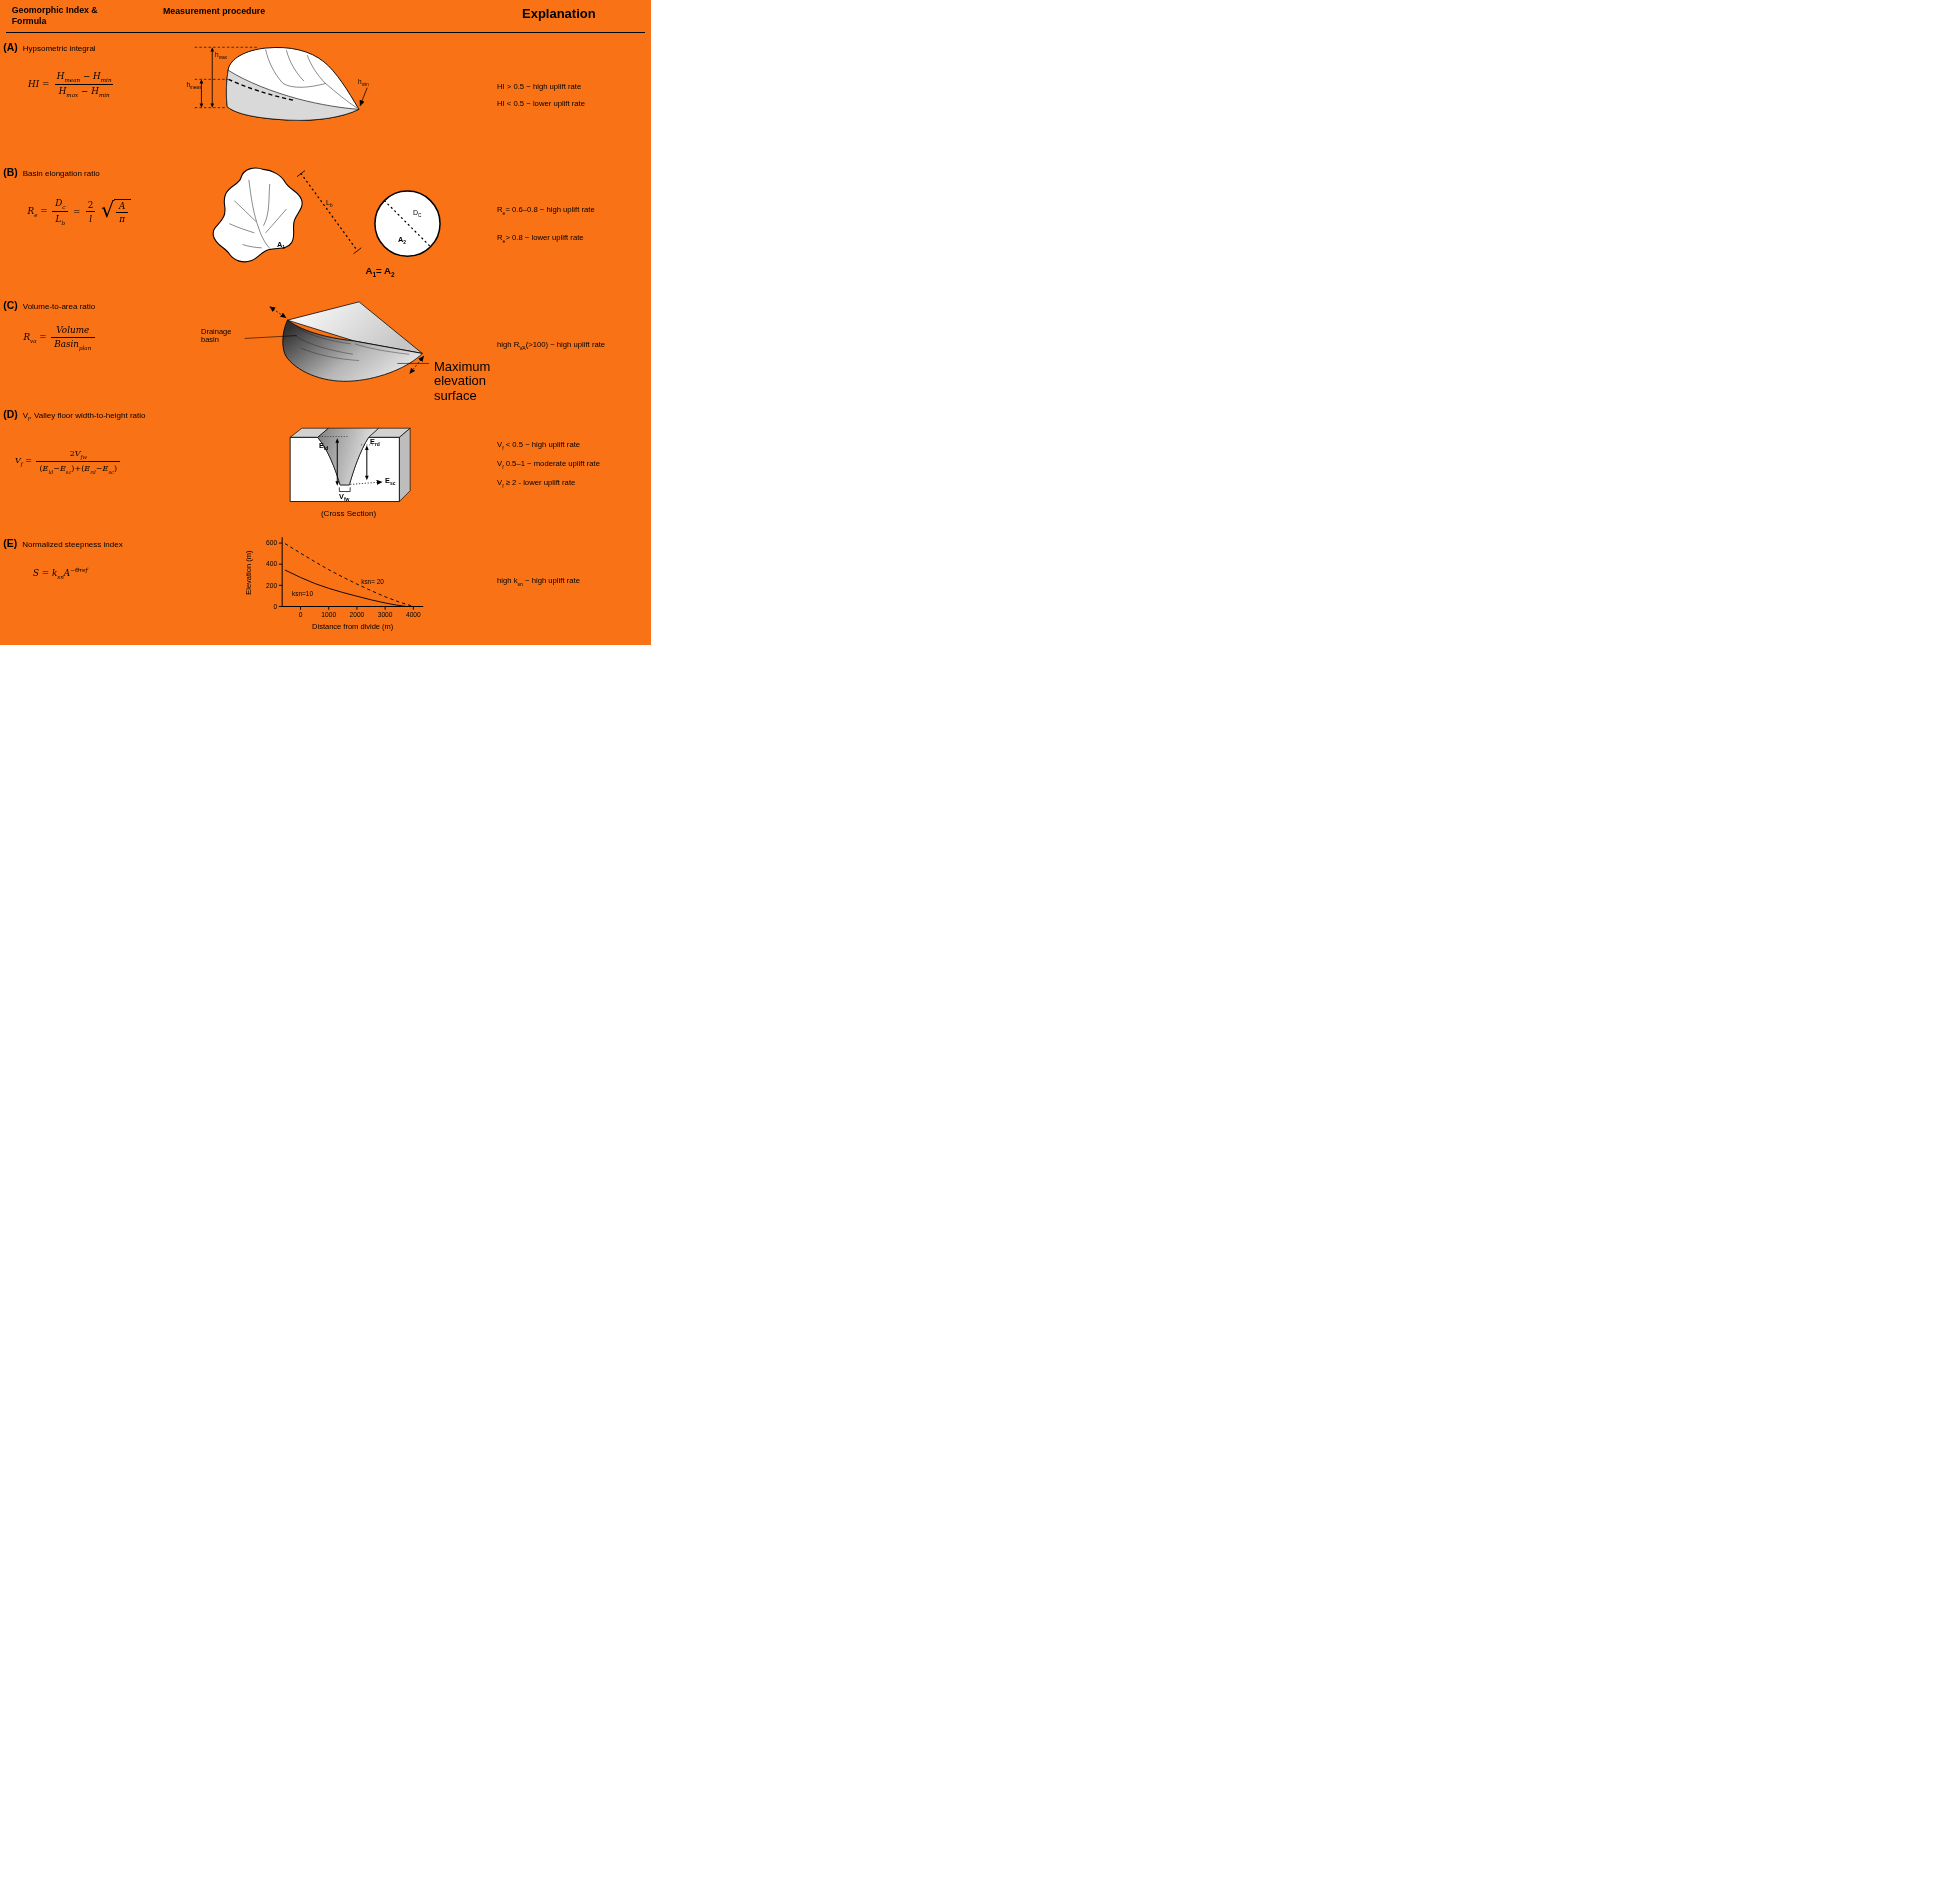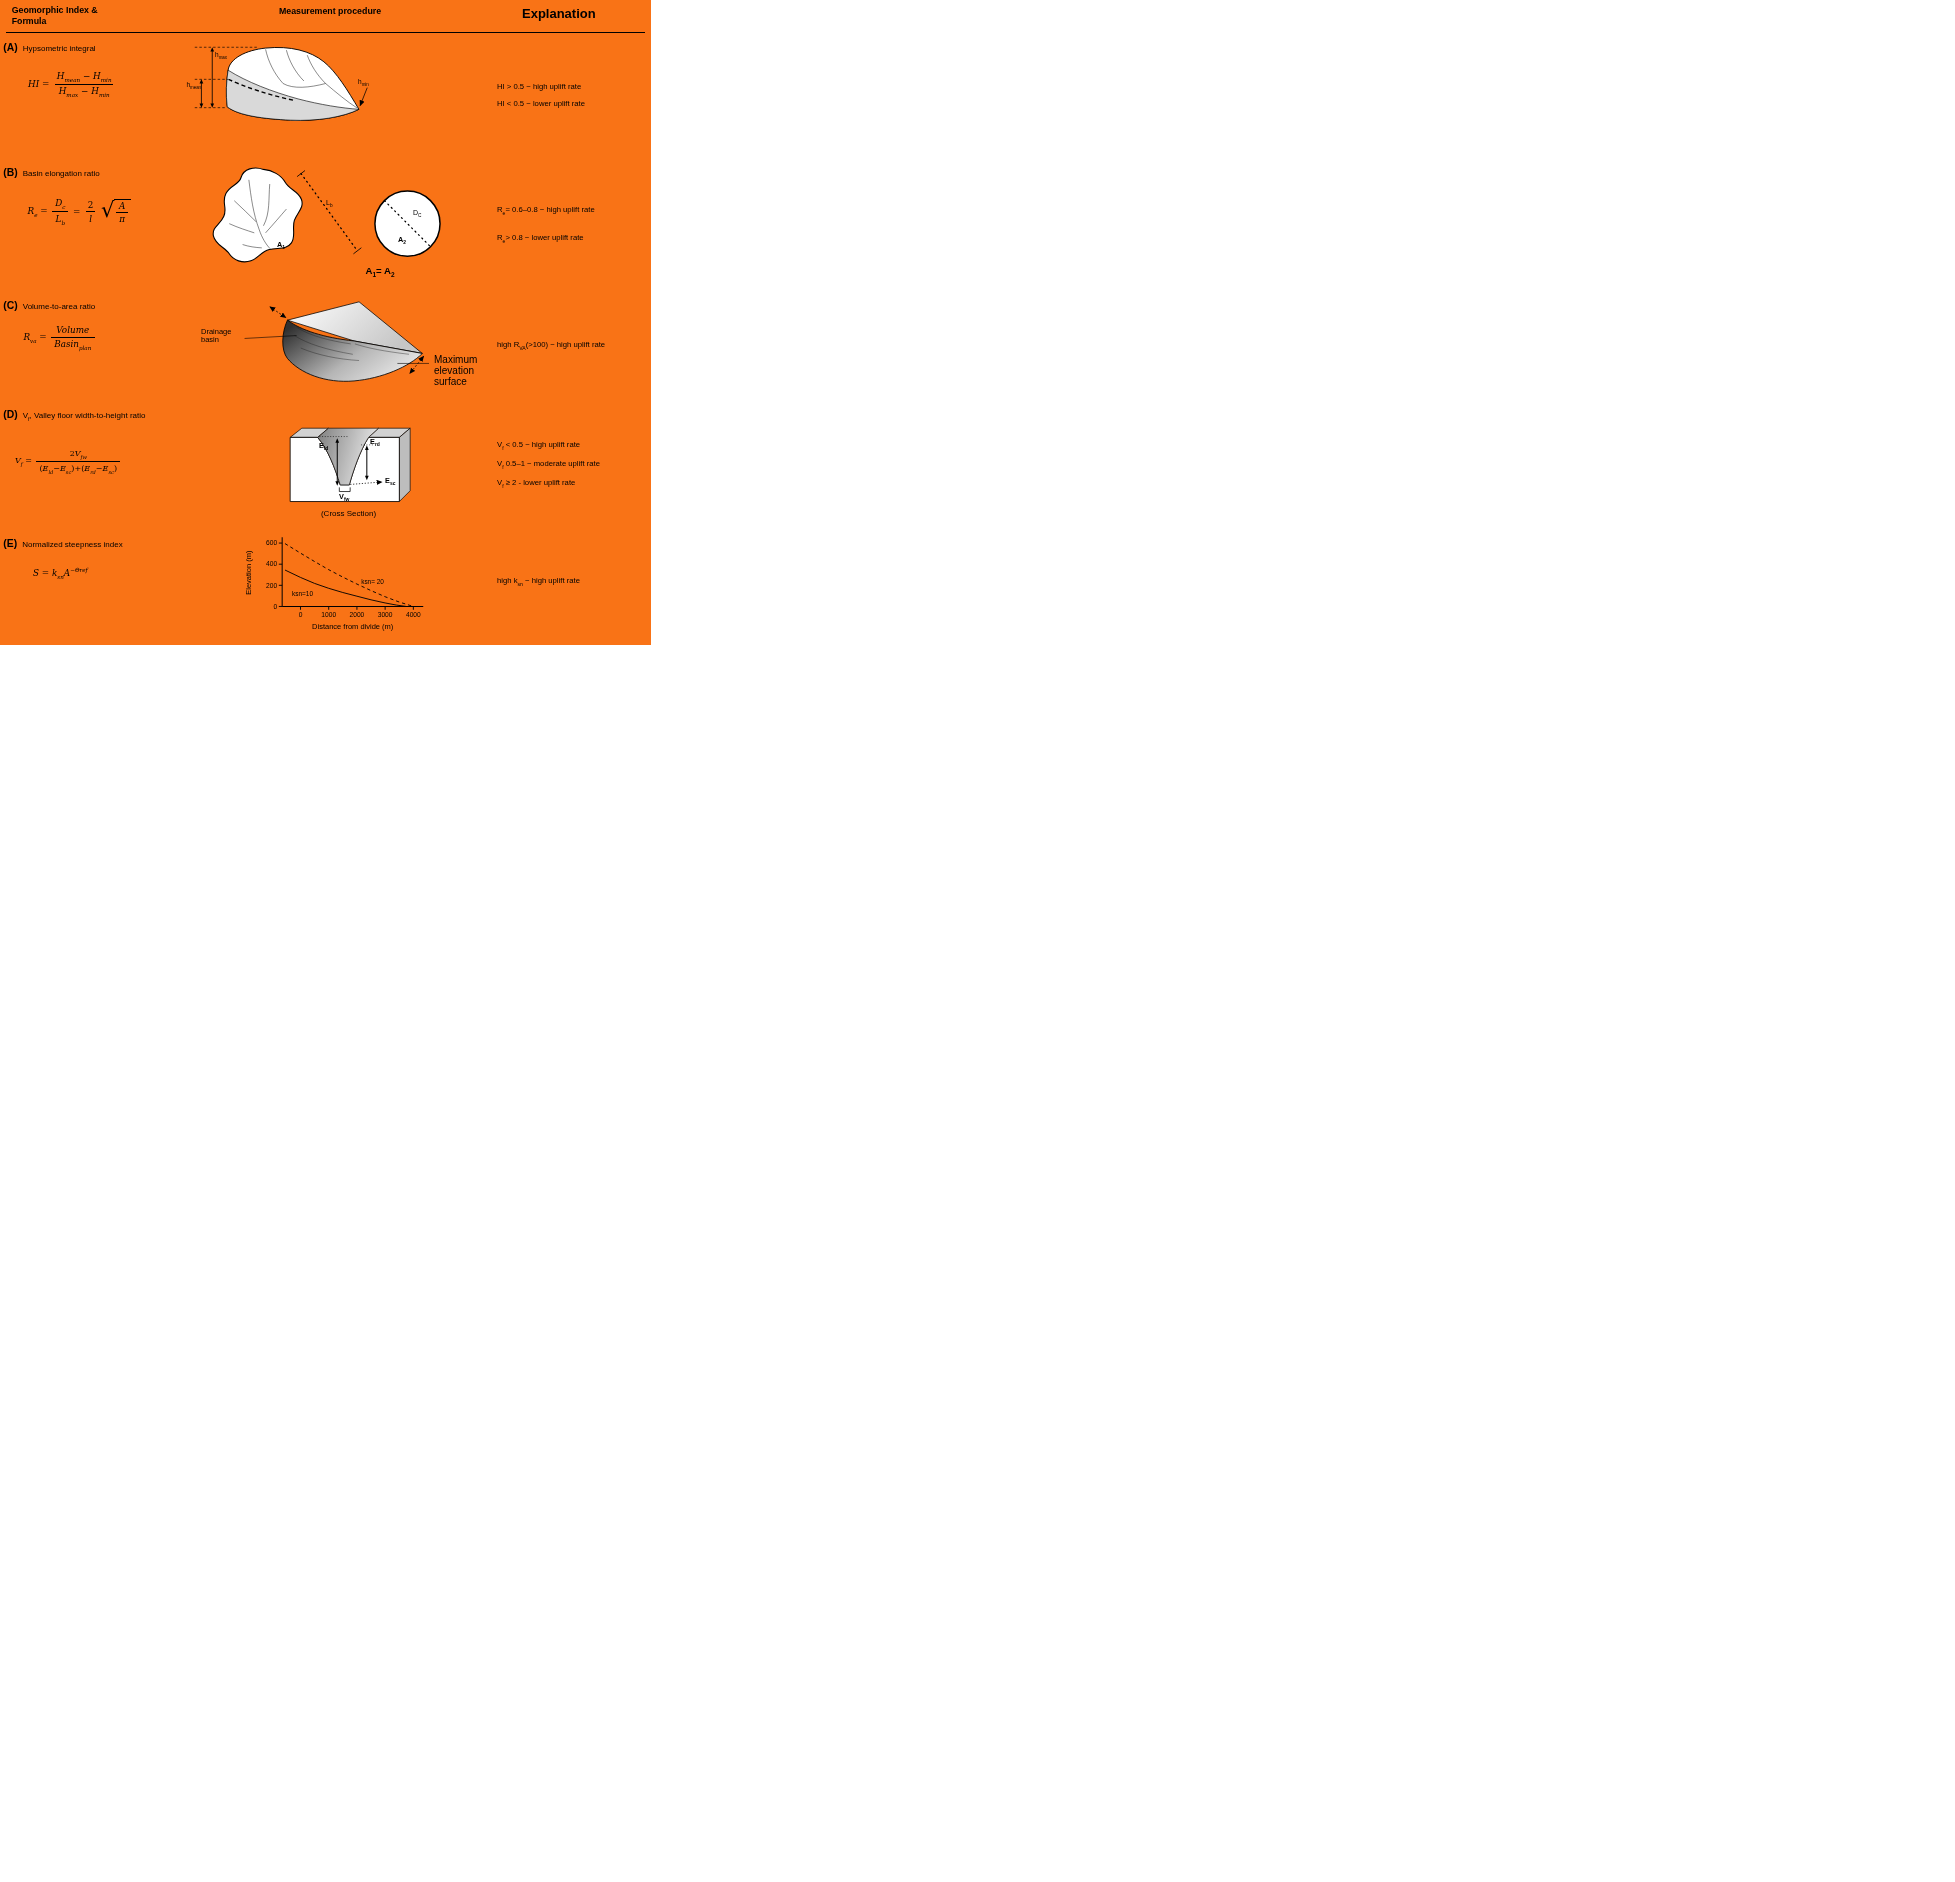--- a/index.html
+++ b/index.html
@@ -1,19 +1,19 @@
 <!DOCTYPE html>
 <html style="font-size:6.7px"><head>
 <meta charset="utf-8">
 <style>
   html,body{margin:0;padding:0;background:#fff;color:#000;font-family:"Liberation Sans",sans-serif;}
   .page{width:651px;position:relative;padding:1.7px 0 10px;background:#f97316;}
   .hdr{display:grid;grid-template-columns:163px 334px 154px;align-items:start;padding-top:3.3px;}
   .h1{font-size:8.8px;font-weight:bold;line-height:1.3;padding-left:11.7px;}
-  .h2{font-size:8.8px;font-weight:bold;text-align:center;padding-top:0.8px;}
+  .h2{font-size:8.8px;font-weight:bold;text-align:left;padding-top:0.8px;}
   .h3{font-size:13px;font-weight:bold;padding-left:25px;padding-top:0.8px;}
   .rule{border-bottom:1.3px solid #000;margin:4.2px 5.8px 0 5.8px;}
 
   .row{display:grid;grid-template-columns:163px 334px 154px;}
   .rowA{min-height:125px}.rowB{min-height:133px}.rowC{min-height:109px}.rowD{min-height:129px}.rowE{min-height:106px}
 
   .titleline{display:flex;align-items:baseline;gap:5px;padding-top:9.2px;}
   .rowid{font-size:10.4px;font-weight:bold;padding-left:3.3px;white-space:nowrap;}
   .rowtitle{font-size:8px;}
   .rowtitle sub{font-size:0.65em;}
@@ -243,21 +243,21 @@
           <line x1="86" y1="26" x2="124" y2="52" stroke="#000" stroke-width="1.8" stroke-dasharray="5 4" marker-start="url(#aC)" marker-end="url(#aC)"></line>
           <line x1="455" y1="145" x2="422" y2="186" stroke="#000" stroke-width="1.8" stroke-dasharray="5 4" marker-start="url(#aC)" marker-end="url(#aC)"></line>
 
           <line x1="25" y1="102" x2="150" y2="95" stroke="#000" stroke-width="1.4"></line>
           <line x1="392" y1="162" x2="468" y2="162" stroke="#000" stroke-width="1.4"></line>
         </svg>
         <div class="dlab" style="left:38px;top:37px;font-size:7.5px">
           <div>Drainage</div>
           <div>basin</div>
         </div>
-        <div class="dlab" style="left:271px;top:63px;font-size:10px">
+        <div class="dlab" style="left:271px;top:69px;font-size:13px">
           <div>Maximum</div>
           <div>elevation</div>
           <div>surface</div>
         </div>
       </div>
     </div>
     <div class="c3 gapC">
       <div class="exp"><span>high R</span><sub>VA</sub><span>(&gt;100) − high uplift rate</span></div>
     </div>
   </section>

